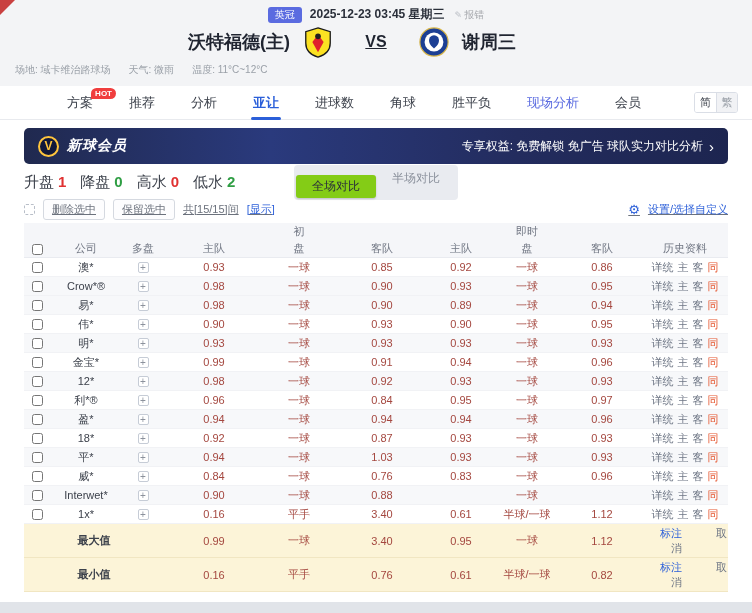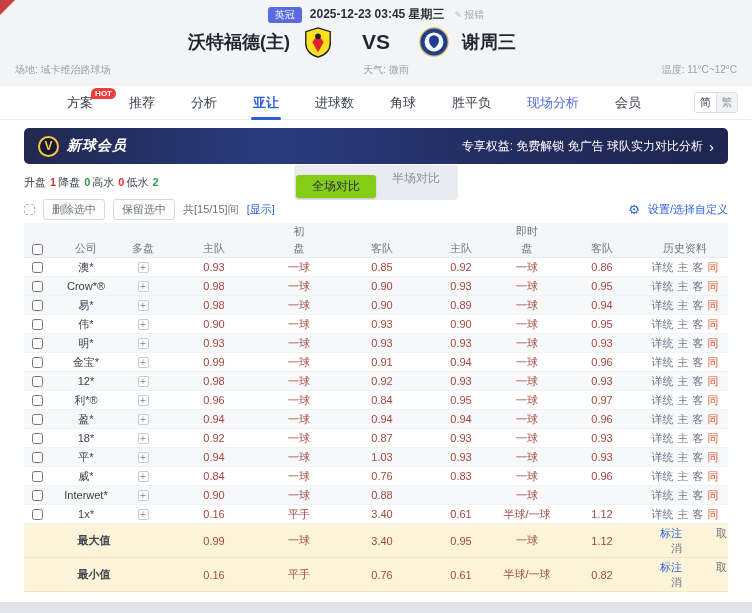--- a/index.html
+++ b/index.html
@@ -17,23 +17,23 @@
   .league-row { display:flex; justify-content:center; align-items:center; gap:8px; }
   .league-badge { background:#5a6be0; color:#fff; font-size:10px; padding:1px 7px; border-radius:3px; }
   .match-datetime { color:#2a2f3a; font-weight:bold; font-size:12px; }
   .report-error { color:#a6a8ad; font-size:10px; margin-left:2px; }
   .report-error .glyph { font-size:9px; margin-right:2px; color:#b9bdc4; }
   .team-row { display:flex; justify-content:center; align-items:center; margin-top:3px; }
   .team { display:flex; align-items:center; gap:12px; width:280px; }
   .team.home { justify-content:flex-end; }
   .team.away { justify-content:flex-start; }
   .team-name { font-size:18px; font-weight:bold; color:#1f2430; }
-  .vs { width:84px; text-align:center; font-size:21px; font-weight:bold; color:#1f2430; }
+  .vs { width:84px; text-align:center; font-size:16px; font-weight:bold; color:#1f2430;text-decoration:underline; }
   .badge svg { width:32px; height:32px; display:block; }
-  .venue-row { display:flex; justify-content:space-between; gap:18px; font-size:10px; color:#9aa0a8; margin-top:5px; }
+  .venue-row { display:flex; justify-content:flex-start; gap:18px; font-size:10px; color:#9aa0a8; margin-top:5px; }
 
   
   .nav { height:34px; background:#fff; border-bottom:1px solid #e8eaee;
     display:flex; align-items:center; padding:0 14px; }
   .nav-items { flex:1; display:flex; justify-content:center; gap:36px; }
   .nav-item { font-size:13px; color:#3c414b; position:relative; height:34px; line-height:34px; }
   .nav-item.active span { color:#2b5fd9; font-weight:bold; }
   .nav-item.active::after { content:""; position:absolute; left:-2px; right:-2px; bottom:0;
     height:3px; background:#2b5fd9; border-radius:2px; }
   .nav-item.highlight span { color:#5a6be0; }
@@ -51,30 +51,30 @@
     display:flex; align-items:center; padding:0 14px; color:#fff; }
   .vip-logo { width:21px; height:21px; border-radius:50%; background:#11183a;
     border:2px solid #ffc53d; color:#ffc53d; font-weight:bold; font-size:12px;
     display:flex; align-items:center; justify-content:center; flex:0 0 auto; }
   .vip-title { font-size:14px; font-weight:bold; font-style:italic; margin-left:8px; letter-spacing:1px; }
   .vip-benefits { margin-left:auto; font-size:12px; }
   .vip-arrow { font-size:15px; margin-left:6px; line-height:1; }
 
   
   .filter-row { margin:6px 24px 0; display:flex; align-items:center; position:relative; height:24px; }
-  .stats { display:flex; gap:2px; font-size:11px; color:#3c414b; }
+  .stats { display:flex; gap:14px; font-size:15px; color:#3c414b; }
   .stat-value { margin-left:4px; font-weight:bold; }
   .segmented { position:absolute; left:50%; transform:translateX(-50%); display:flex;
     background:#e9ebf0; border-radius:4px; padding:2px; }
   .seg { font-size:12px; color:#8b919c; padding:3px 16px; border-radius:3px; }
   .seg.active { background:#84cc16; color:#2a2f3a; font-weight:normal; box-shadow:0 1px 2px rgba(0,0,0,.18);margin-top:8px; }
 
   
   .toolbar { margin:5px 24px 0; display:flex; align-items:center; gap:8px;
-    font-size:11px; color:#6b717c; height:20px; }
+    font-size:11px; color:#6b717c; height:20px;text-decoration:underline; }
   .tool-icon { width:11px; height:11px; border:1px dashed #b9bfc9; border-radius:2px; }
   .tool-btn { font-size:11px; color:#6b717c; background:#fdfdfe; border:1px solid #d5d9e0;
     border-radius:3px; padding:2px 8px; font-family:inherit; cursor:pointer; }
   .show-link { color:#2b5fd9; }
   .spacer { flex:1; }
   .gear { color:#2b5fd9; font-size:13px; line-height:1; }
   .settings-link { color:#2b5fd9; }
 
   
   .odds-table { margin:4px 24px 0; width:704px; border-collapse:collapse;

